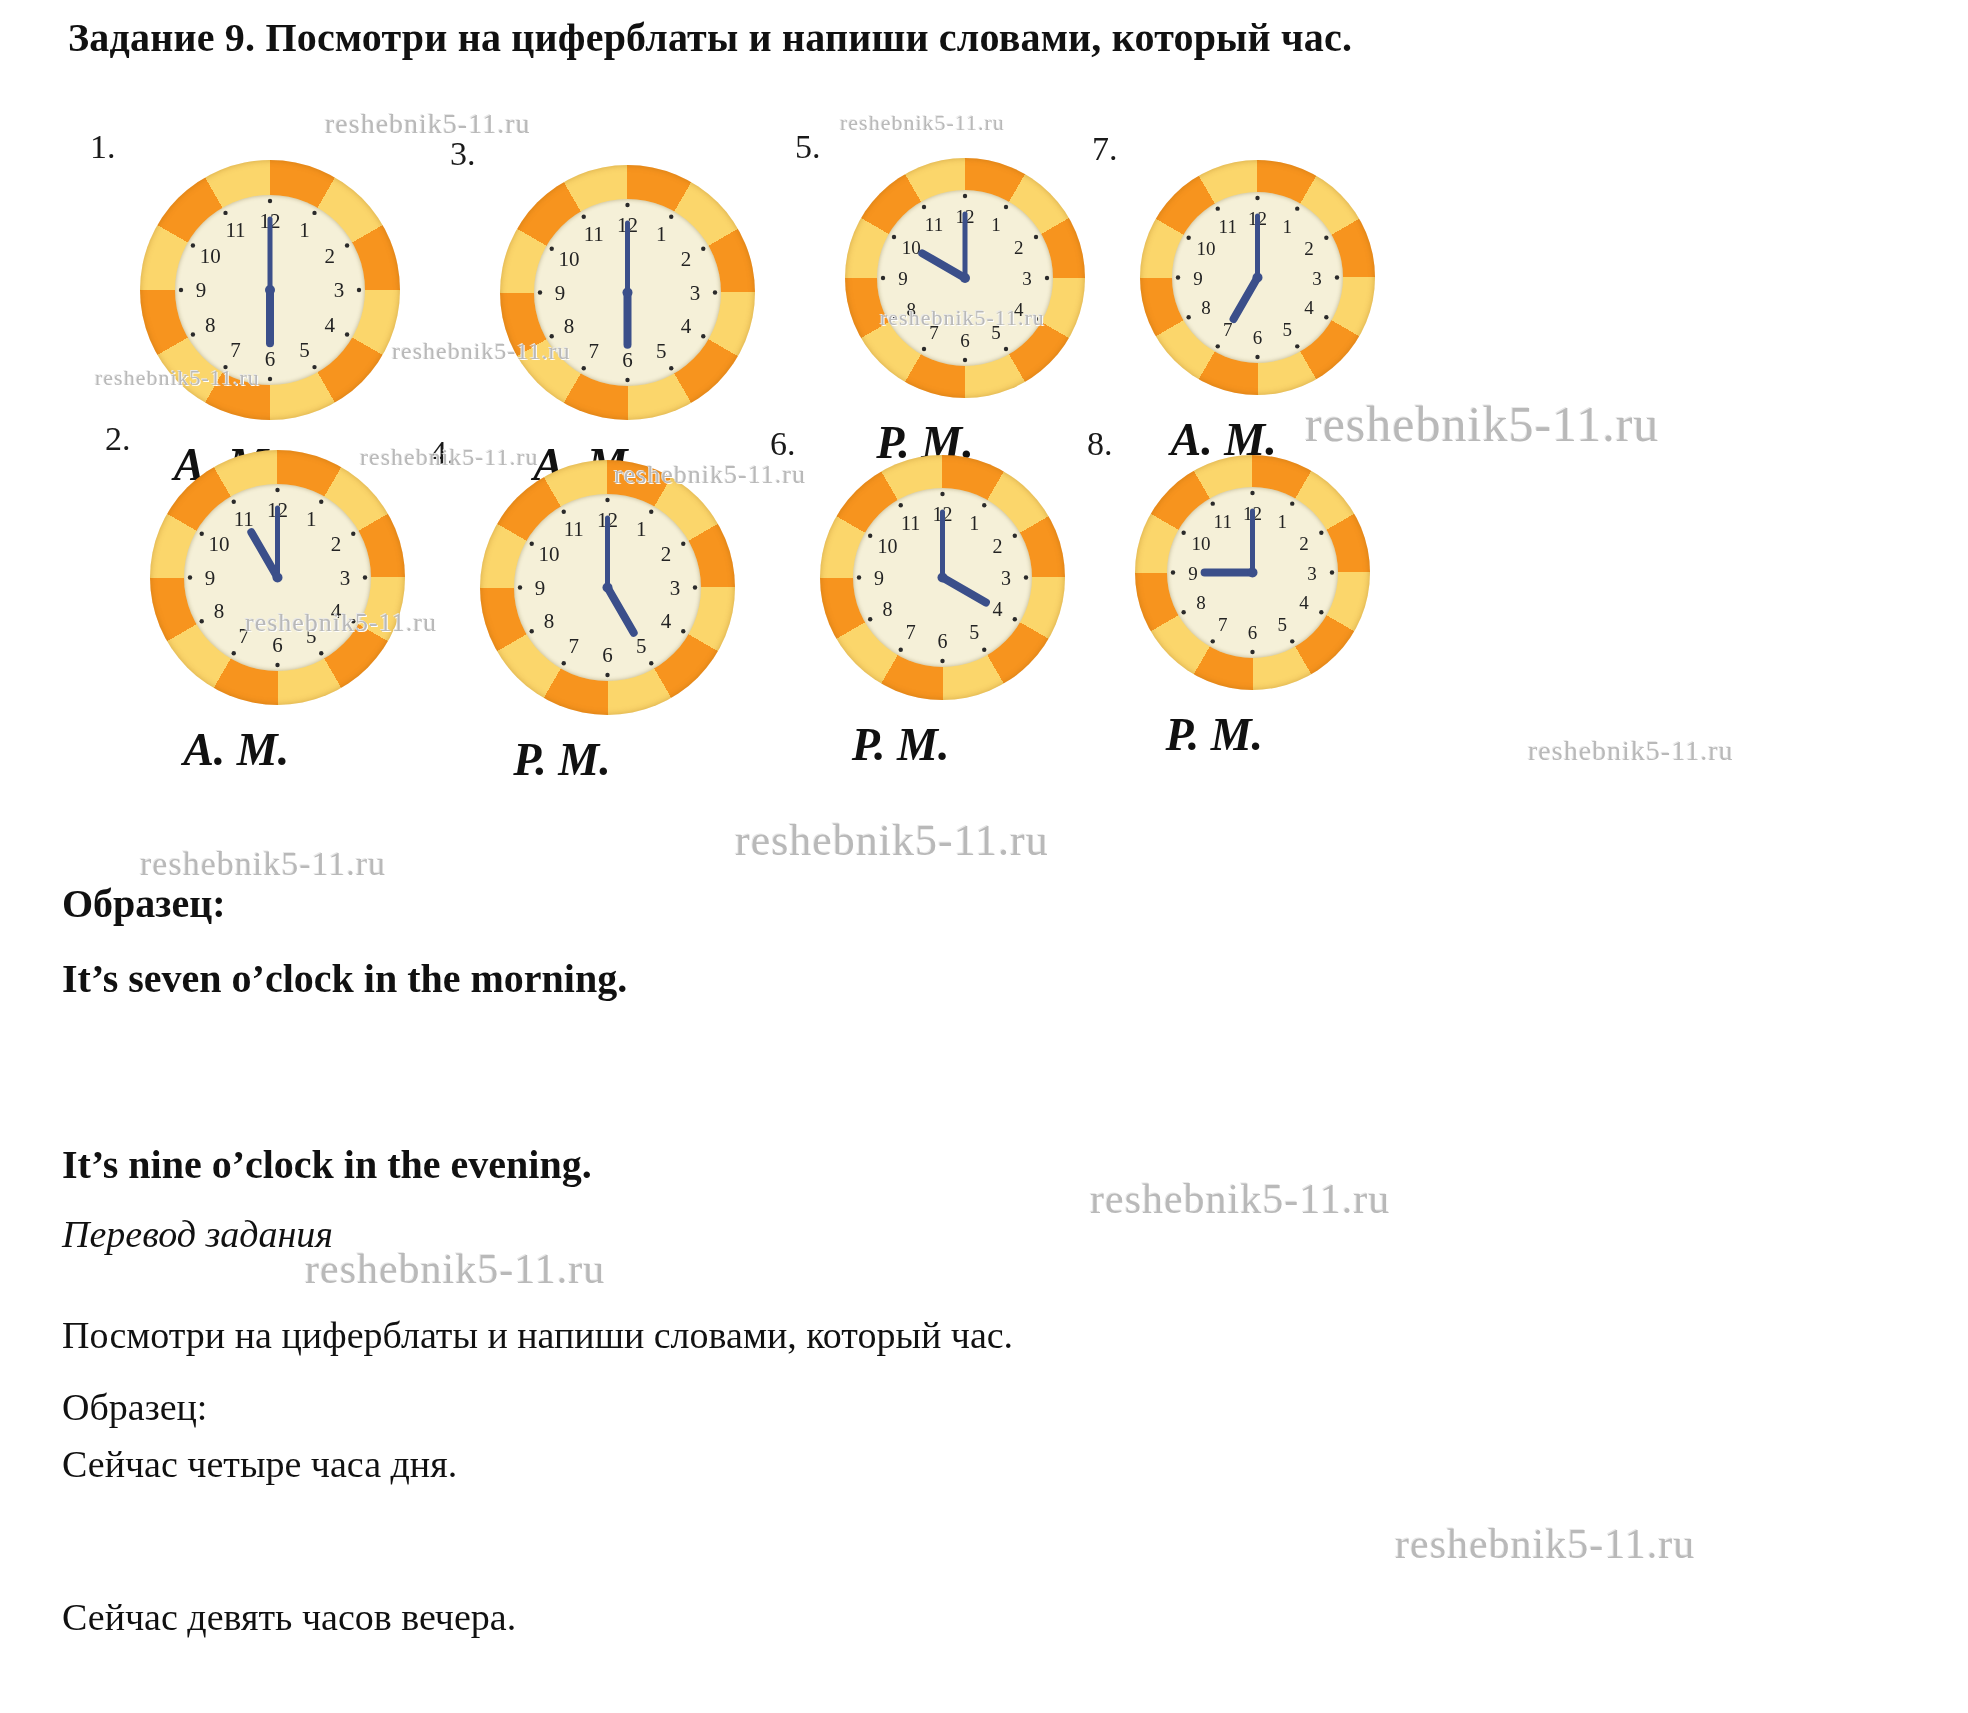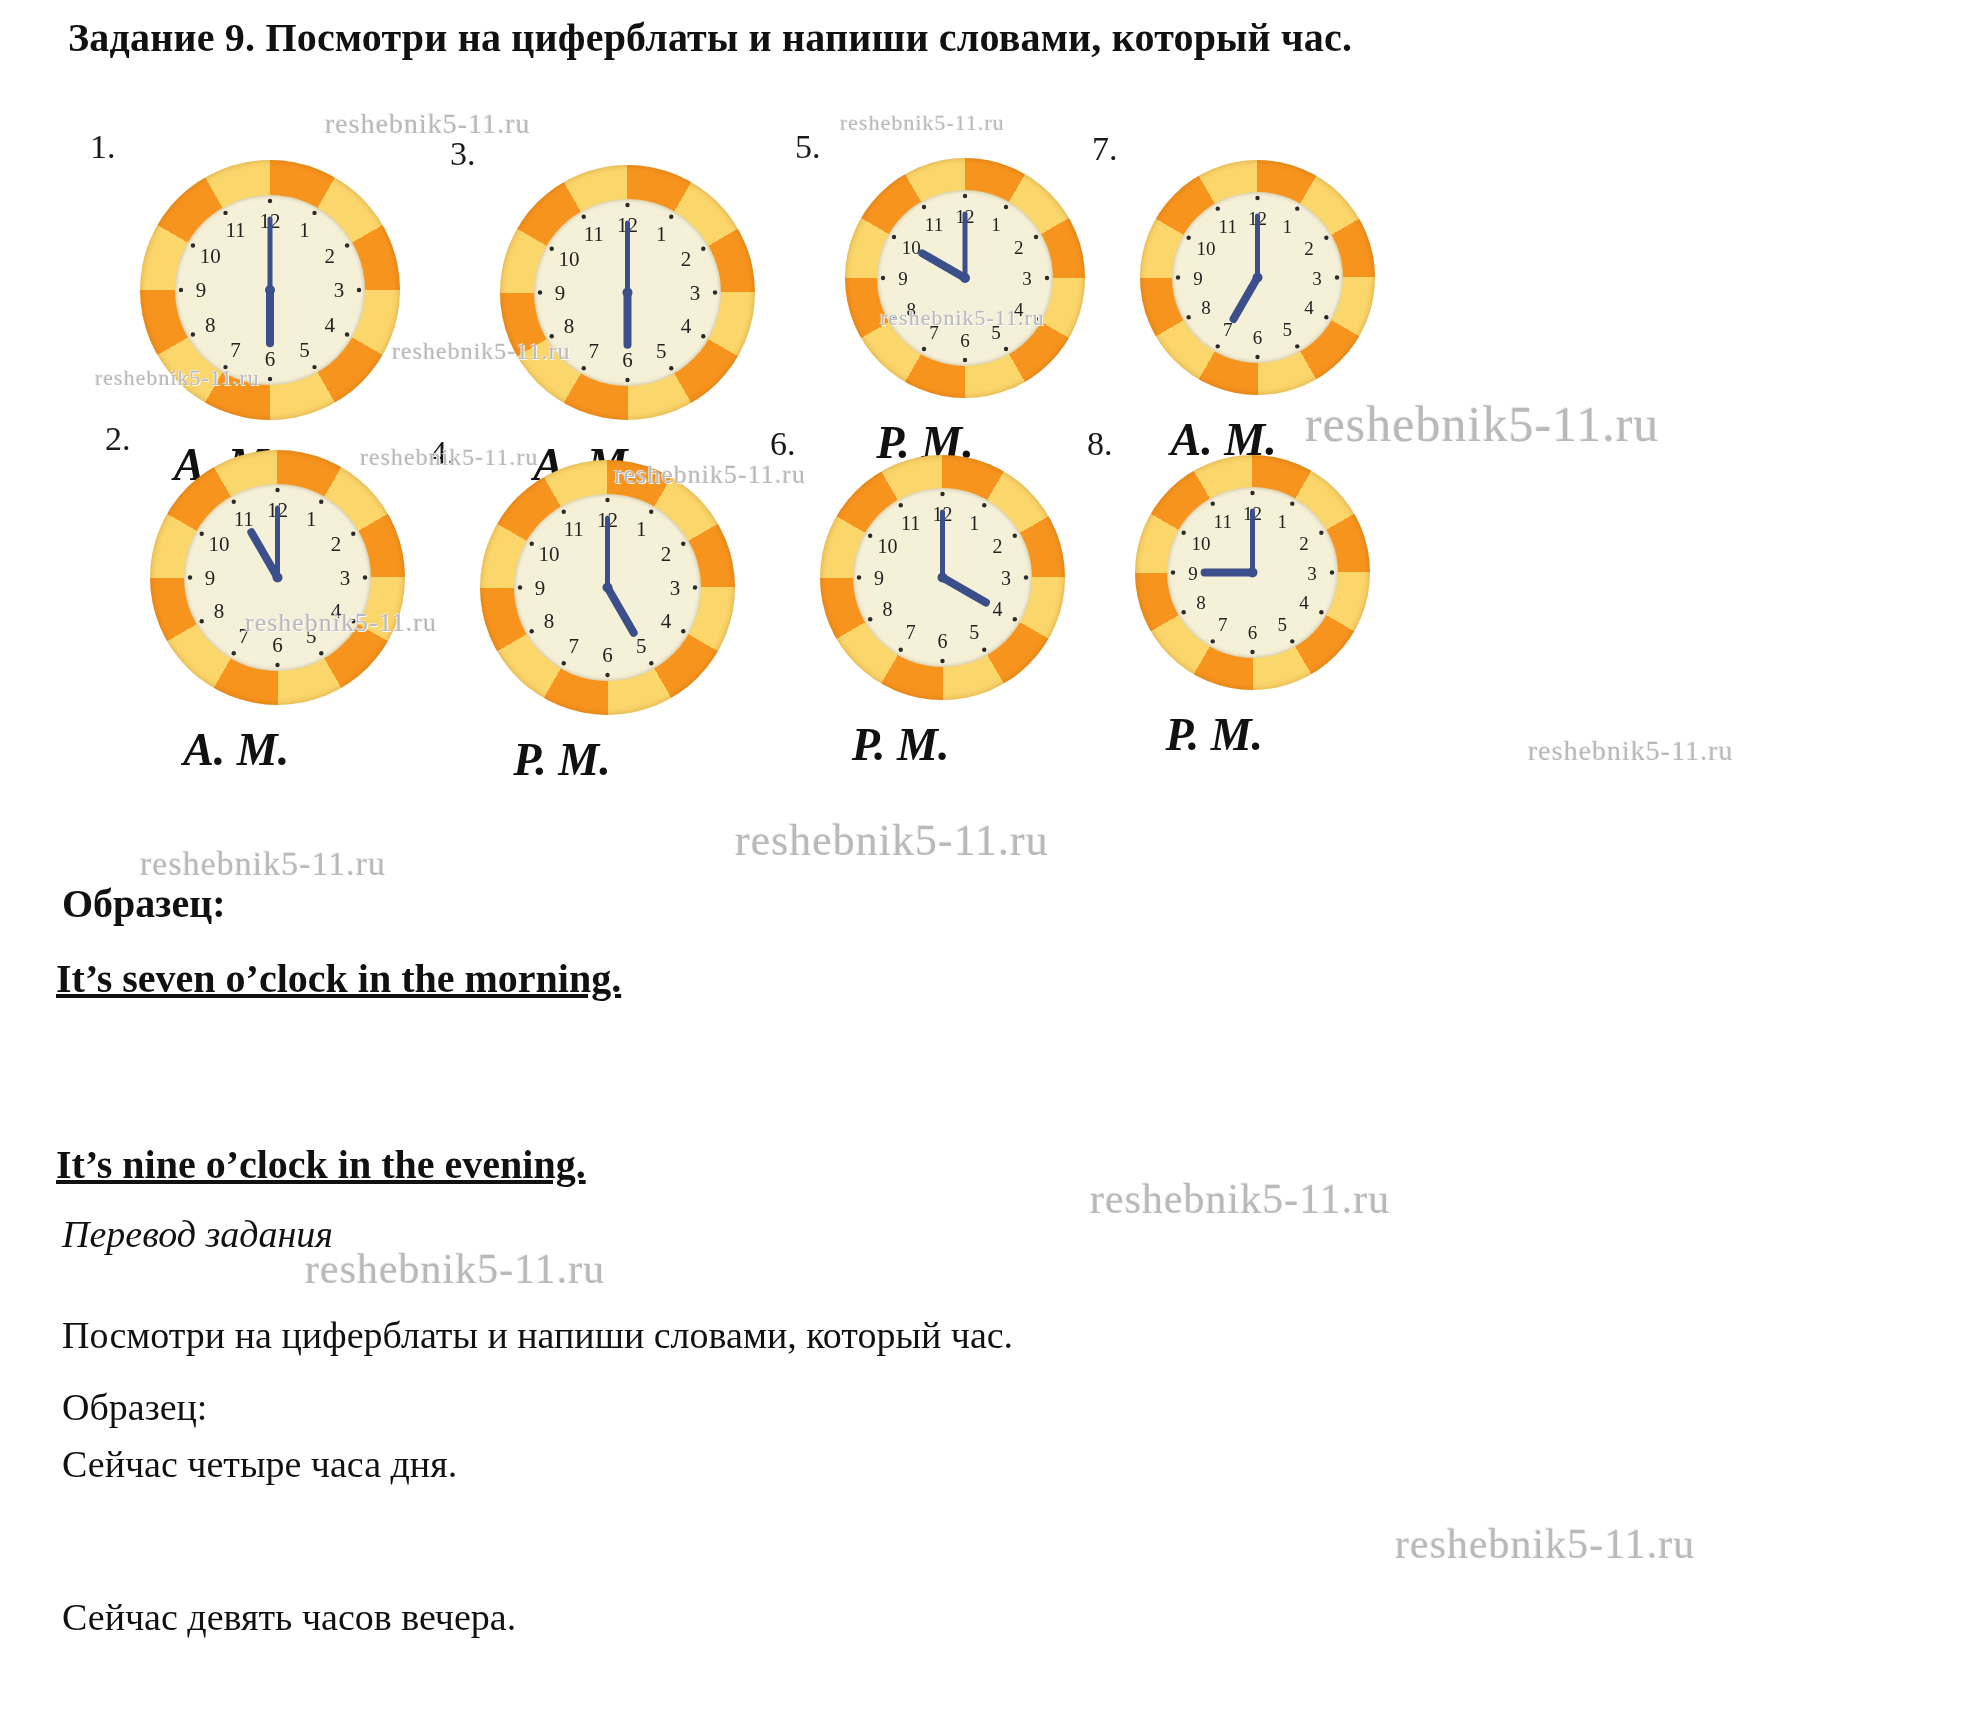--- a/index.html
+++ b/index.html
@@ -107,25 +107,24 @@
   
   .sample-head {
     position: absolute;
     left: 62px;
     font-size: 40px;
     font-weight: bold;
     white-space: nowrap;
   }
   .sample-line {
     position: absolute;
-    left: 56px;
+    left: 62px;
     font-size: 40px;
     font-weight: bold;
     white-space: nowrap;
-    text-decoration: underline;
   }
   .trans-head {
     position: absolute;
     left: 62px;
     font-size: 38px;
     font-style: italic;
     white-space: nowrap;
   }
   .trans-line {
     position: absolute;

